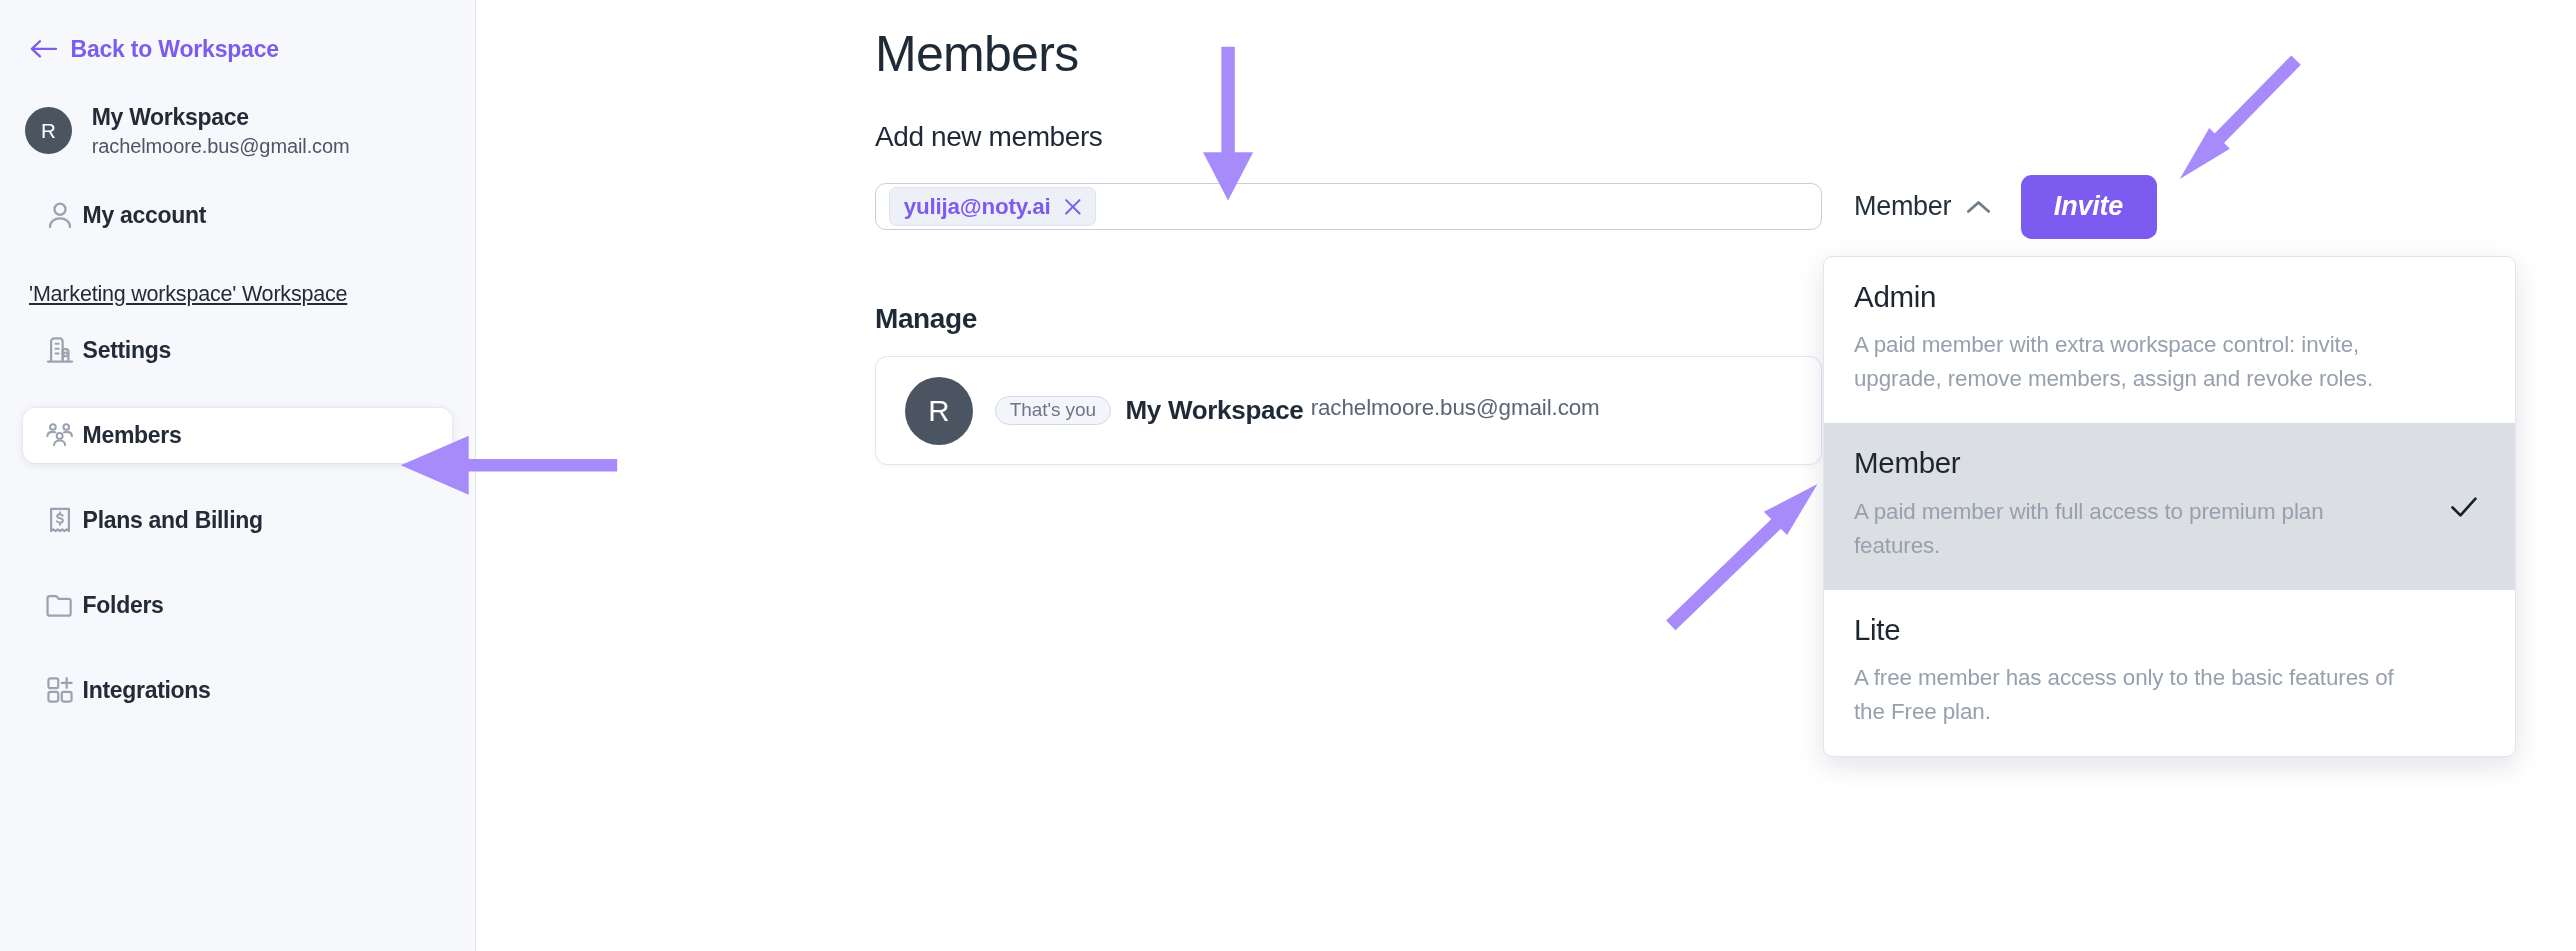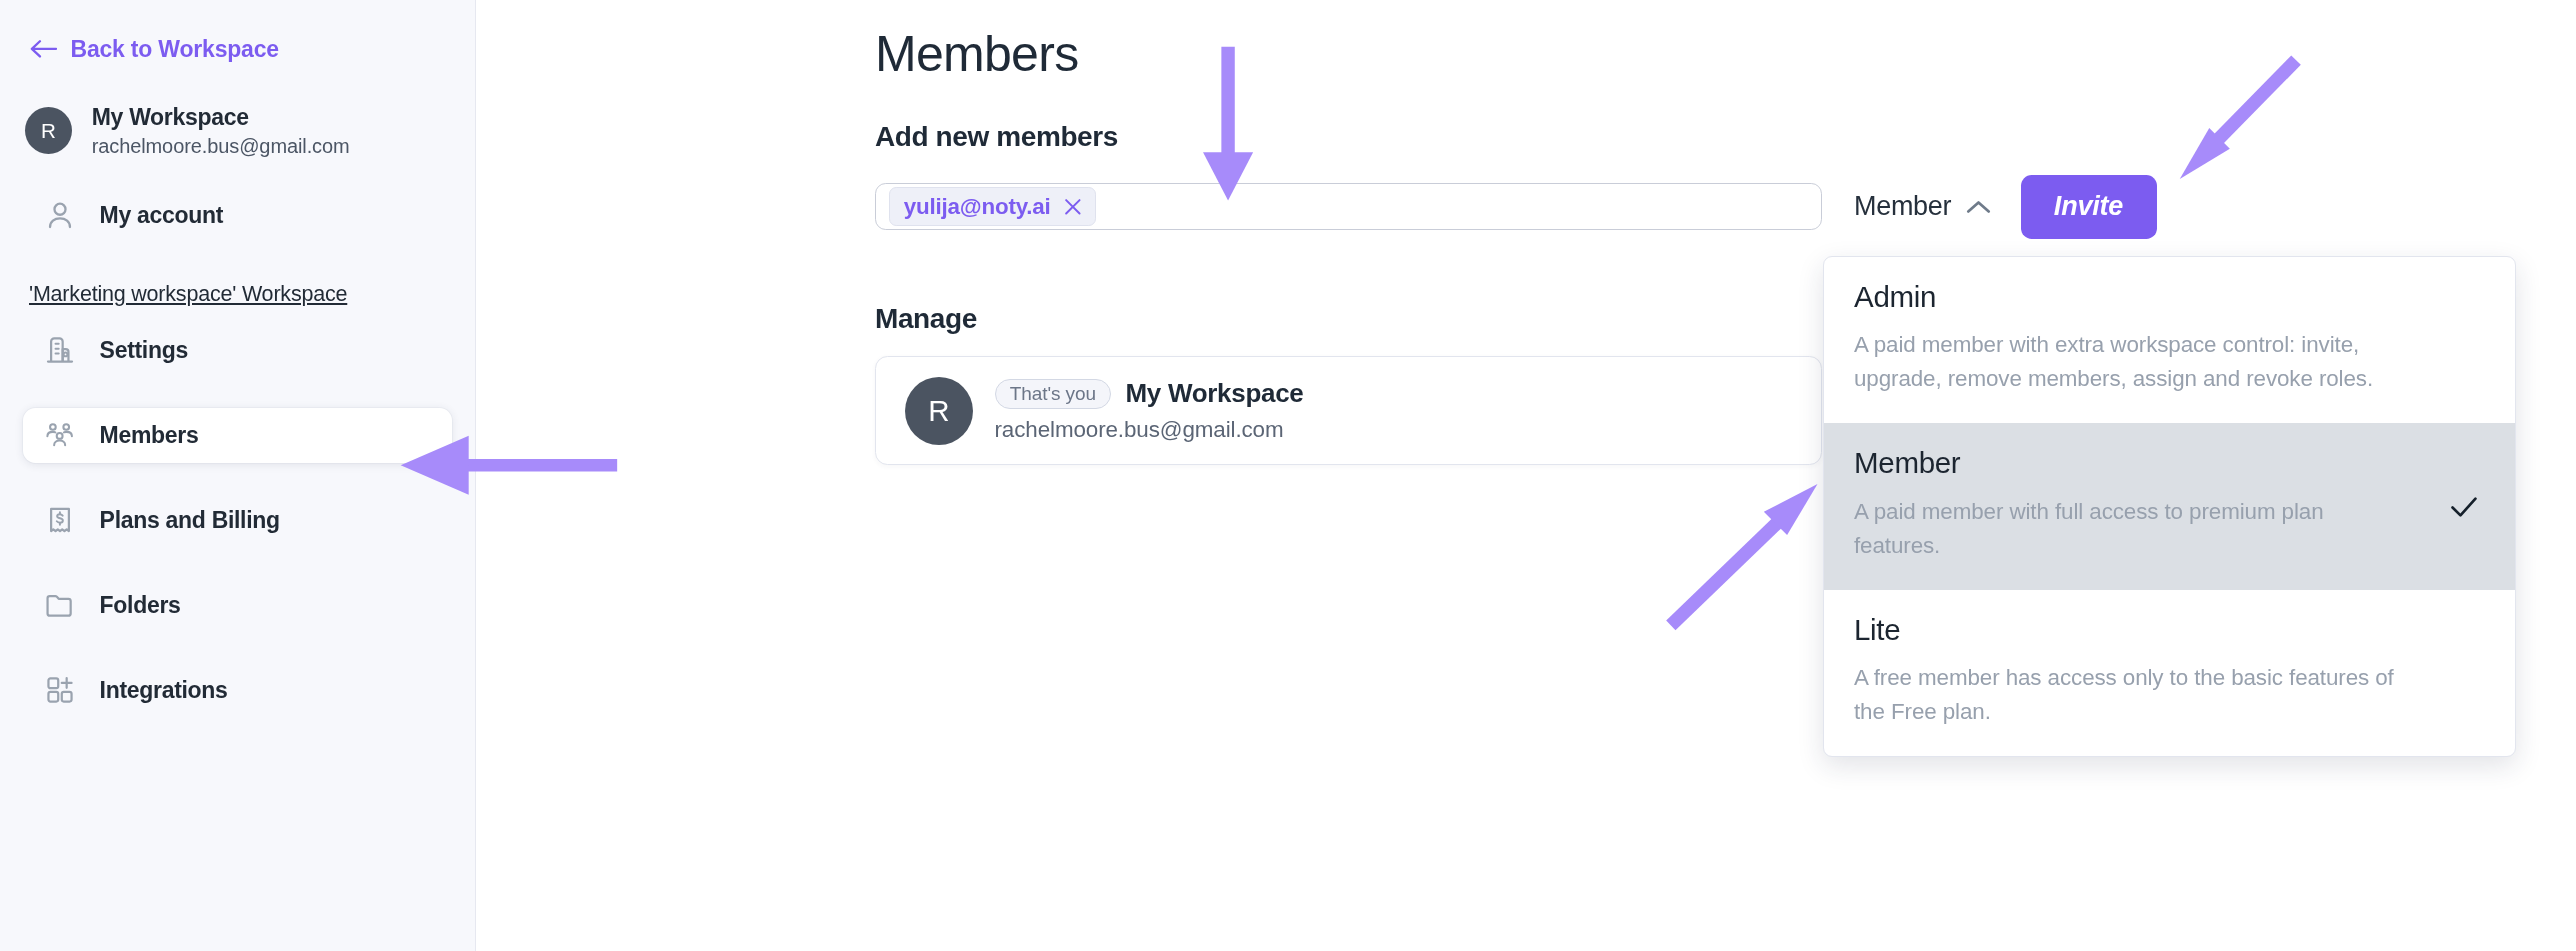--- a/index.html
+++ b/index.html
@@ -39,21 +39,21 @@
     width: 47px; height: 47px; border-radius: 50%;
     background: #4b5461; color: #fff;
     display: flex; align-items: center; justify-content: center;
     font-size: 20.6px; font-weight: 500; flex: 0 0 47px;
   }
   .ws-text { display: flex; flex-direction: column; gap: 3.6px; }
   .ws-name { font-size: 23px; font-weight: 700; color: #222b36; letter-spacing: -0.3px; }
   .ws-mail { font-size: 20px; font-weight: 400; color: #4c5665; letter-spacing: -0.1px; }
 
   .nav-item {
-    display: flex; align-items: center; gap: 24px;
+    display: flex; align-items: center; gap: 7px;
     height: 55px; margin: 0 23px; padding-left: 20.6px;
     border-radius: 12.5px; cursor: pointer;
   }
   .nav-item .label {
     font-size: 23px; font-weight: 700; color: #222b36; letter-spacing: -0.3px;
   }
   .nav-item .ico { width: 32px; height: 32px; flex: 0 0 32px; display: block; }
   .nav-item.active {
     background: #ffffff;
     box-shadow: 0 1.8px 9px rgba(40,50,80,0.10), 0 0 0 0.9px rgba(40,50,80,0.03);
@@ -71,21 +71,21 @@
   .main {
     flex: 1 1 auto; position: relative; height: 952px;
     background: #fff; padding: 0;
   }
   .page-title {
     font-size: 50px; font-weight: 400; color: #1f2a37;
     letter-spacing: -0.7px;
     margin: 25px 0 0 399px;
   }
   .sub-head {
-    font-size: 28px; font-weight: 700; color: #1f2a37;
+    font-size: 28px; font-weight: 400; color: #1f2a37;
     letter-spacing: -0.4px; margin: 38px 8px 0 399px;
   }
   .invite-row {
     display: flex; align-items: center; margin: 21.5px 0 0 399px;
   }
   .email-input {
     width: 947px; height: 47px;
     border: 1.3px solid #c9cdd8; border-radius: 10.7px;
     background: #fff; display: flex; align-items: center;
     padding: 0 12.5px; cursor: text;
@@ -128,21 +128,21 @@
     background: #fff;
     box-shadow: 0 1.8px 5.4px rgba(40,50,80,0.04);
     display: flex; align-items: center; padding-left: 29px;
   }
   .mc-avatar {
     width: 68px; height: 68px; border-radius: 50%;
     background: #4b5461; color: #fff;
     display: flex; align-items: center; justify-content: center;
     font-size: 29.5px; font-weight: 400; flex: 0 0 68px;
   }
-  .mc-body { margin-left: 21.5px; display: flex; flex-direction: column; gap: 7.2px; }
+  .mc-body { margin-left: 21.5px; display: flex; flex-direction: row; gap: 7.2px; }
   .mc-line1 { display: flex; align-items: center; gap: 14.3px; }
   .youtag {
     border: 1.3px solid #d3d8e4; border-radius: 894px;
     background: #f4f5fa; color: #6c7688;
     font-size: 19px; padding: 3.6px 14.3px 5.4px; line-height: 1;
     letter-spacing: -0.1px;
   }
   .mc-name { font-size: 26px; font-weight: 700; color: #1f2a37; letter-spacing: -0.3px; }
   .mc-mail { font-size: 22.4px; color: #5b6575; letter-spacing: -0.1px; }
 

